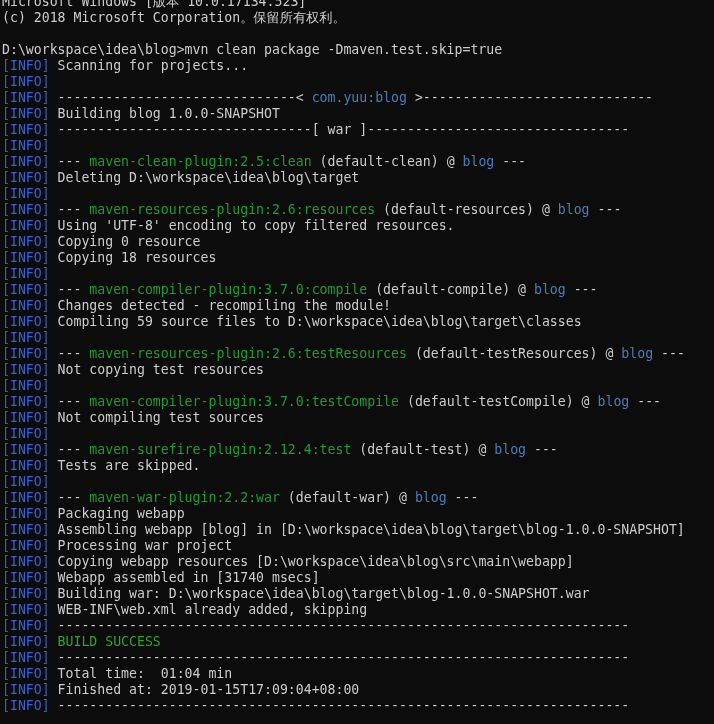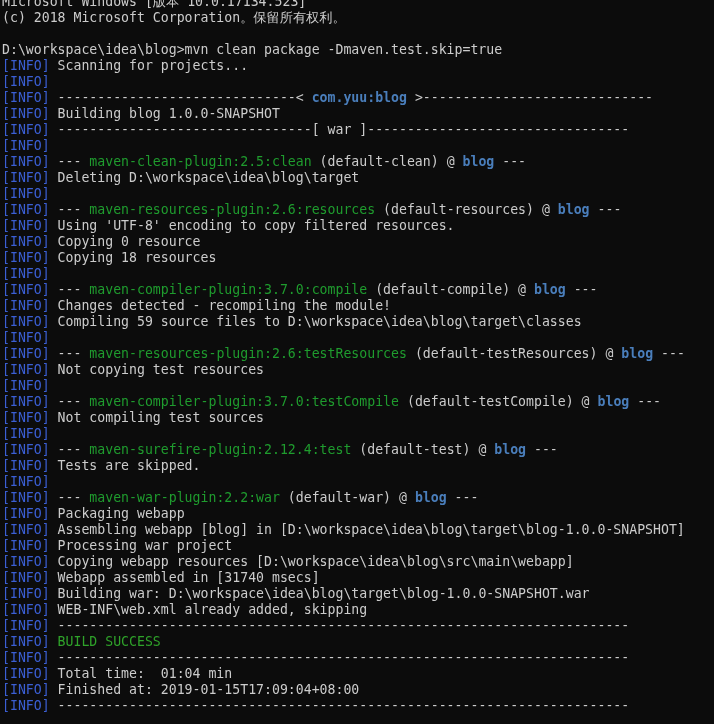--- a/index.html
+++ b/index.html
@@ -29,21 +29,21 @@
     white-space: pre;
   }
   .line {
     height: 16px;
     white-space: pre;
     overflow: hidden;
   }
   
   .c-default { color: #cccccc; }
   .c-info    { color: #3b5fd4; }
-  .c-blue    { color: #4a7ebb; font-weight: bold; }
+  .c-blue    { color: #4a7ebb; }
   .c-green   { color: #1f9c2e; }
   .c-success { color: #2fa32a; }
 
   #watermark {
     position: absolute;
     left: 470px;
     top: 693px;
     font-family: "Liberation Sans", sans-serif;
     font-size: 15px;
     line-height: 18px;

